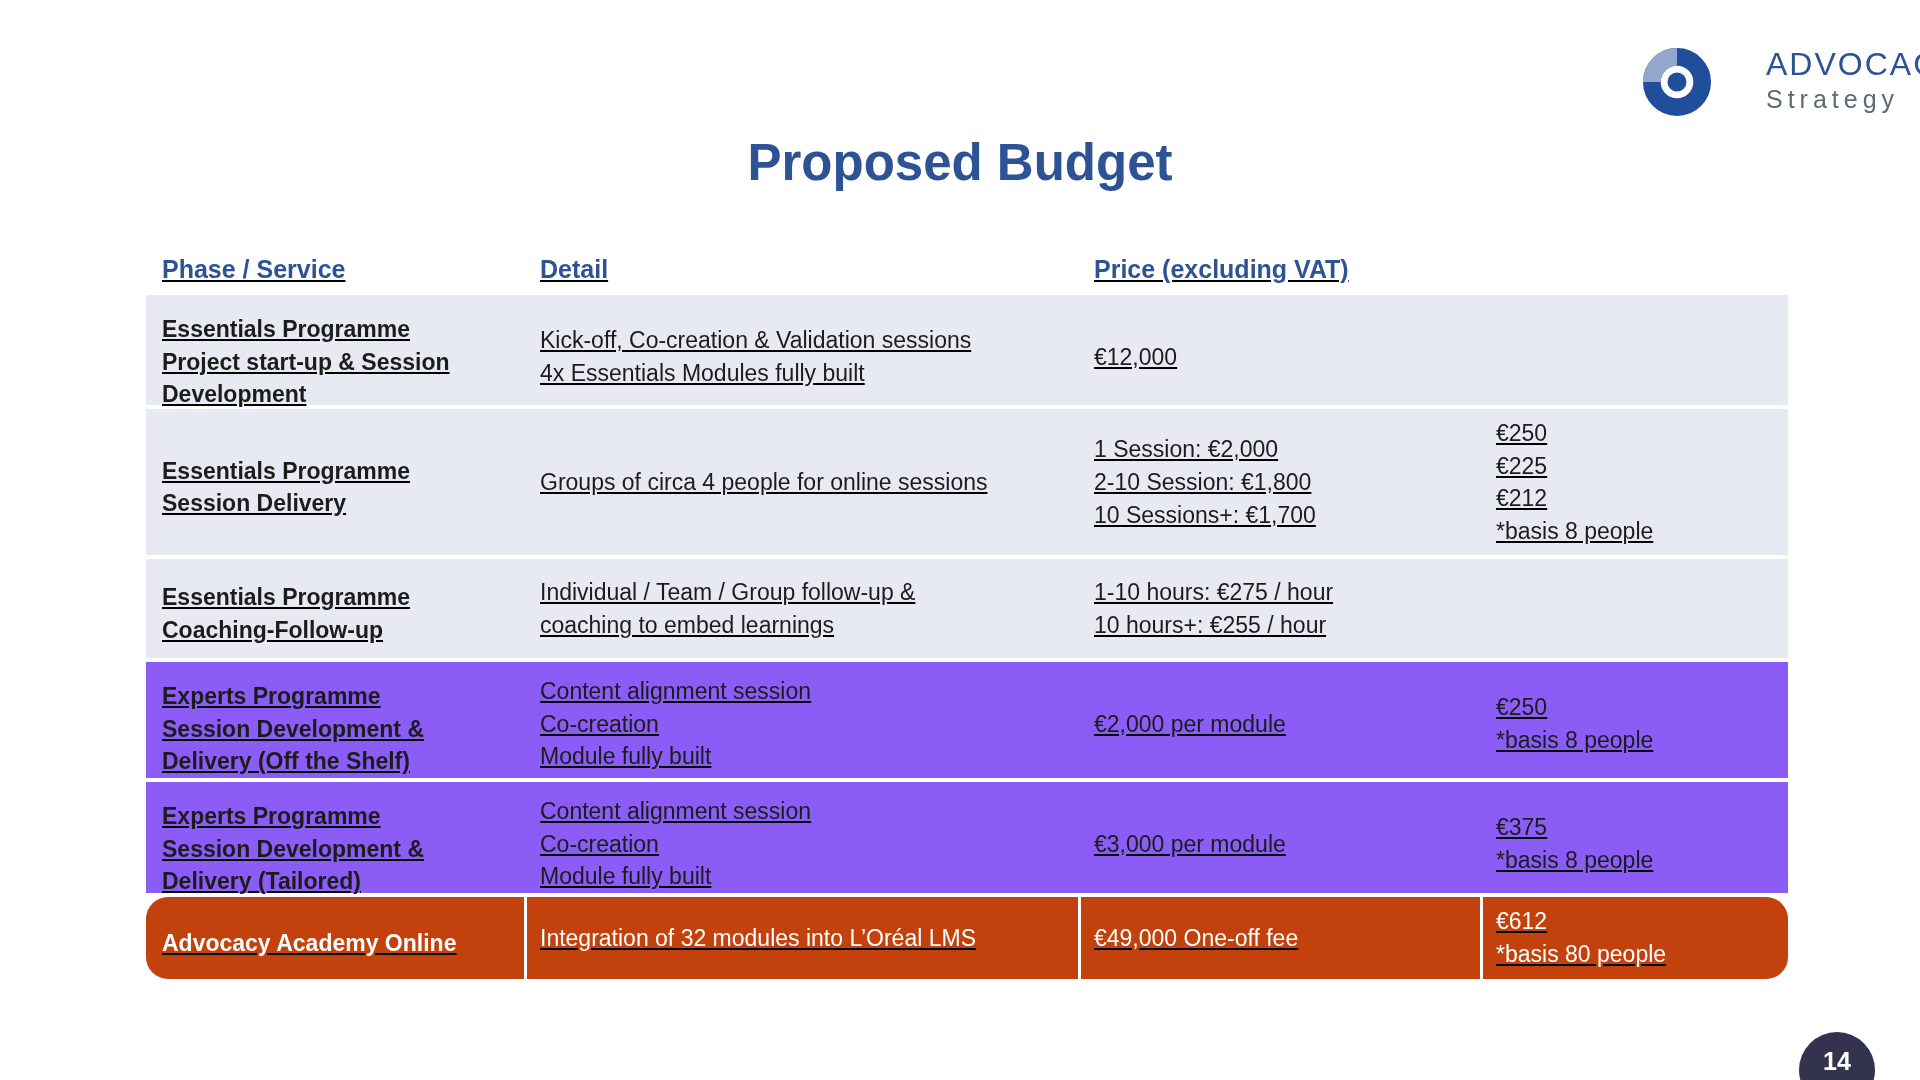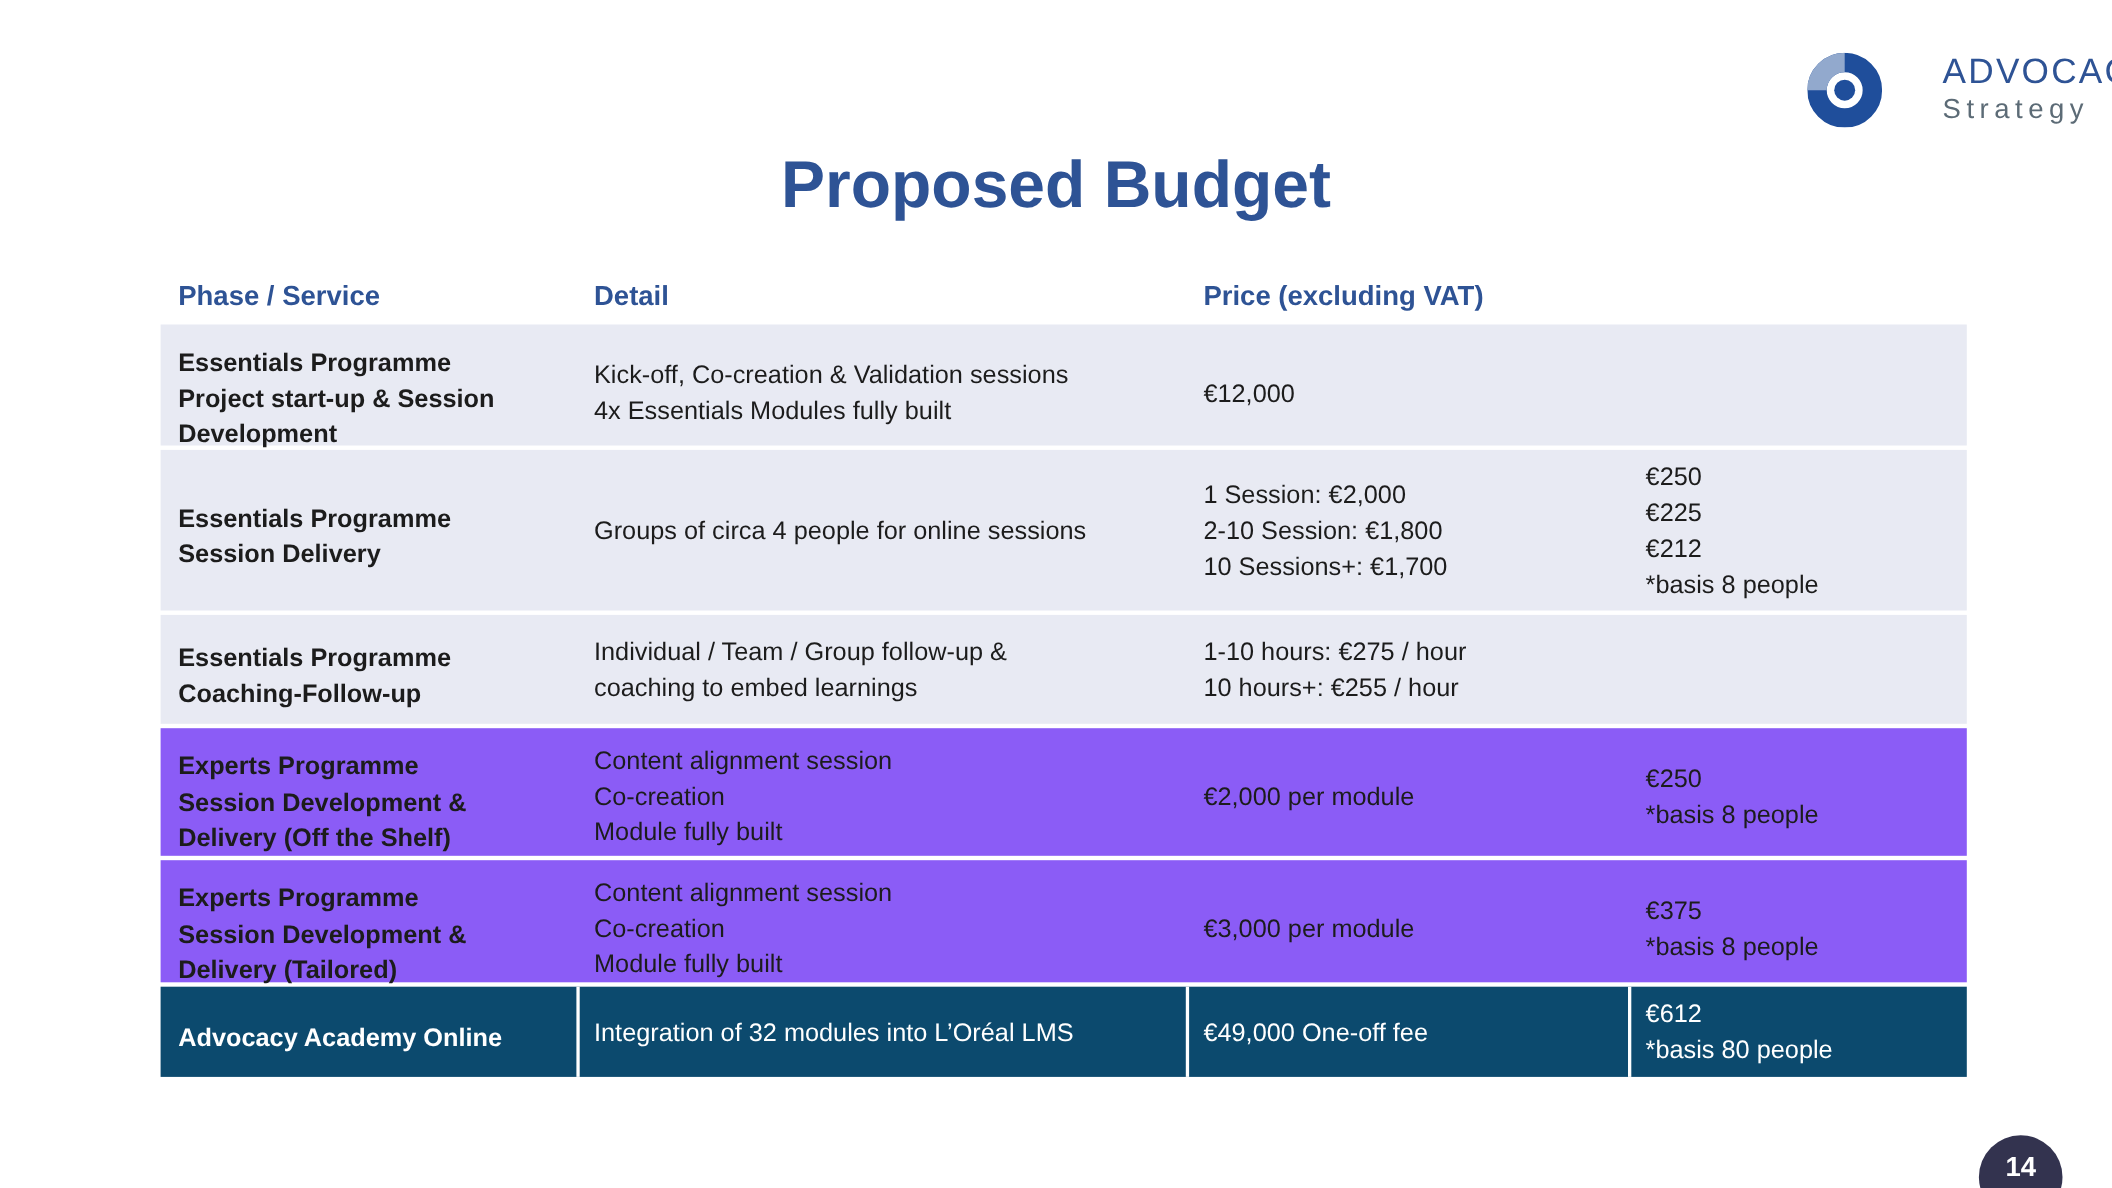--- a/index.html
+++ b/index.html
@@ -10,32 +10,32 @@
 
   
   .logo { position:absolute; top:48px; left:1643px; display:flex; align-items:flex-start; gap:14px; }
   .logo-mark { width:68px; height:68px; flex:0 0 auto; }
   .logo-text { display:flex; flex-direction:column;margin-left:41px; }
   .logo-name { font-size:32px; letter-spacing:2px; color:#2E5395; font-weight:400; line-height:1.05; }
   .logo-tagline { font-size:25px; letter-spacing:5px; color:#5C6B76; font-weight:300; margin-top:3px; }
 
   
   .title { position:absolute; top:133px; left:0; width:100%; text-align:center;
-           font-size:60px; font-weight:bold; color:#2E5395; }
+           font-size:51px; font-weight:bold; color:#2E5395; }
 
   
-  .budget-table { position:absolute; left:146px; top:247px; width:1642px; }
+  .budget-table { position:absolute; left:146px; top:247px; width:1642px;text-decoration:underline; }
   .grid-row { display:grid; grid-template-columns:378px 554px 402px 308px; }
   .thead { height:44px; align-items:center; }
   .th { font-size:25px; font-weight:bold; color:#2E5395; padding-left:16px; white-space:pre-line; }
 
   .row { margin-top:4px; }
   .row.light { background:#E8EAF3; }
   .row.teal  { background:#8b5cf6; }
-  .row.dark  { background:#0c4a6e; }
+  .row.dark  { background:#c2410c;border-radius:22px; }
 
   .cell { display:flex; flex-direction:column; justify-content:center;
           padding:8px 14px 8px 16px; font-size:23px; line-height:1.42;
           color:#1c1c1c; white-space:pre-line; }
   .cell.phase { font-weight:600;margin-top:10px; }
   .row.dark .cell { color:#ffffff; }
   .row.dark .cell + .cell { border-left:3px solid #ffffff; padding-left:13px; }
 
   
   .page-badge { position:absolute; left:1799px; top:1032px; width:76px; height:76px;

